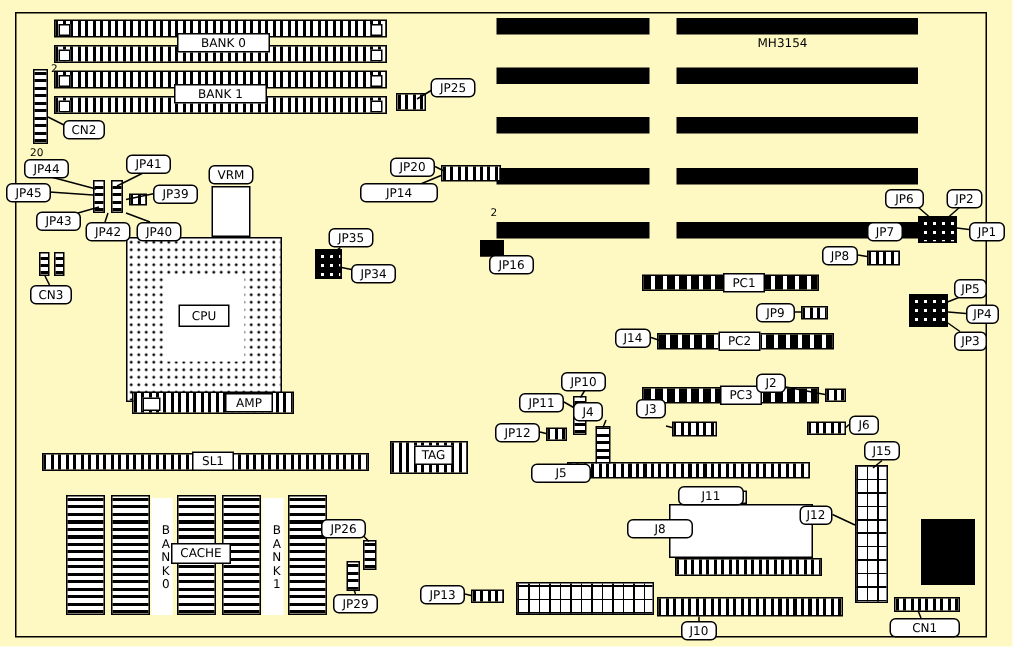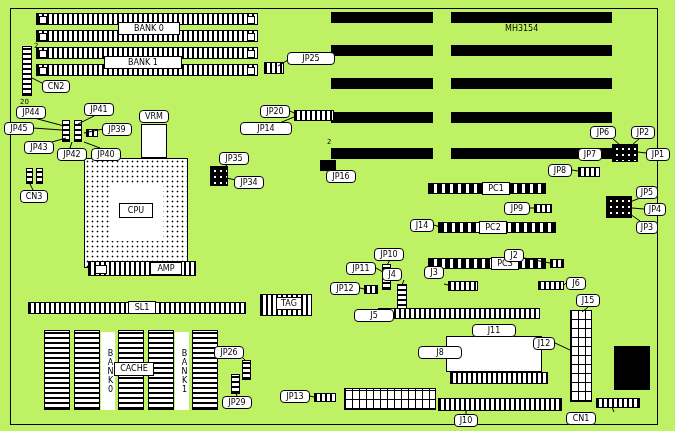--- a/index.html
+++ b/index.html
@@ -1,16 +1,16 @@
 <!DOCTYPE html>
 <html><head>
 <meta charset="utf-8">
 <style>
   html,body{margin:0;padding:0;background:#fff}
-  .stage{position:relative;width:675px;height:431px;background:#bef264;
+  .stage{position:relative;width:675px;height:431px;background:#fef9c3;
          font-family:"DejaVu Sans",sans-serif;color:#000;overflow:hidden}
   .b{position:absolute;box-sizing:border-box}
   .callout{position:absolute;box-sizing:border-box;background:#fff;border:1px solid #000;
            border-radius:4px;font-size:8px;line-height:11px;height:13px;text-align:center;
            white-space:nowrap;z-index:4;overflow:hidden}
   .sq{border-radius:0}
   .txt{position:absolute;font-size:8px;line-height:9px;z-index:4;white-space:nowrap}
   .hstripe{background:repeating-linear-gradient(90deg,#000 0 2px,#fff 2px 5px);border:1px solid #000;z-index:1}
   .wide{background:repeating-linear-gradient(90deg,#000 0 5px,#fff 5px 8px);border:1px solid #000;z-index:1}
   .vstripe{background:repeating-linear-gradient(0deg,#000 0 2px,#fff 2px 5px);border:1px solid #000;z-index:1}
@@ -91,29 +91,29 @@
     </div>
   <div class="b hstripe" style="left:36px;top:47px;width:222px;height:12px">
       <i class="cap" style="left:2px"></i>
       <i class="cap" style="right:2px"></i>
     </div>
   <div class="b hstripe" style="left:36px;top:64px;width:222px;height:12px">
       <i class="cap" style="left:2px"></i>
       <i class="cap" style="right:2px"></i>
     </div>
   <div class="callout sq" style="left:118px;top:22px;width:62px">BANK 0</div>
-  <div class="callout sq" style="left:104px;top:56px;width:78px">BANK 1</div>
+  <div class="callout sq" style="left:116px;top:56px;width:62px">BANK 1</div>
 
   <div class="b vstripe" style="left:22px;top:46px;width:10px;height:50px"></div>
   <div class="txt" style="left:34px;top:42px;font-size:7px">2</div>
   <div class="txt" style="left:20px;top:98px;font-size:7px">20</div>
   <div class="callout" style="left:42px;top:80px;width:28px">CN2</div>
 
   <div class="b hstripe" style="left:264px;top:62px;width:20px;height:12px"></div>
-  <div class="callout" style="left:287px;top:52px;width:48px">JP25</div>
+  <div class="callout" style="left:287px;top:52px;width:30px">JP25</div>
 
   <div class="b blackbar" style="left:331px;top:12px;width:102px;height:11px"></div>
   <div class="b blackbar" style="left:451px;top:12px;width:161px;height:11px"></div>
   <div class="b blackbar" style="left:331px;top:45px;width:102px;height:11px"></div>
   <div class="b blackbar" style="left:451px;top:45px;width:161px;height:11px"></div>
   <div class="b blackbar" style="left:331px;top:78px;width:102px;height:11px"></div>
   <div class="b blackbar" style="left:451px;top:78px;width:161px;height:11px"></div>
   <div class="b blackbar" style="left:331px;top:112px;width:102px;height:11px"></div>
   <div class="b blackbar" style="left:451px;top:112px;width:161px;height:11px"></div>
   <div class="b blackbar" style="left:331px;top:148px;width:102px;height:11px"></div>
@@ -173,42 +173,42 @@
   <div class="callout" style="left:636px;top:221px;width:22px">JP3</div>
 
   <div class="b wide" style="left:428px;top:183px;width:118px;height:11px"></div>
   <div class="callout sq" style="left:482px;top:182px;width:28px">PC1</div>
   <div class="callout" style="left:504px;top:202px;width:26px">JP9</div>
   <div class="b hstripe" style="left:534px;top:204px;width:18px;height:9px"></div>
   <div class="callout" style="left:410px;top:219px;width:24px">J14</div>
   <div class="b wide" style="left:438px;top:222px;width:118px;height:11px"></div>
   <div class="callout sq" style="left:479px;top:221px;width:28px">PC2</div>
   <div class="b wide" style="left:428px;top:258px;width:118px;height:11px"></div>
-  <div class="callout sq" style="left:491px;top:257px;width:28px">PC3</div>
+  <div class="callout sq" style="left:480px;top:257px;width:28px">PC3</div>
   <div class="callout" style="left:504px;top:249px;width:20px">J2</div>
   <div class="b hstripe" style="left:550px;top:259px;width:14px;height:9px"></div>
 
   <div class="callout" style="left:374px;top:248px;width:30px">JP10</div>
   <div class="b vstripe" style="left:382px;top:264px;width:9px;height:26px"></div>
   <div class="callout" style="left:346px;top:262px;width:30px">JP11</div>
   <div class="callout" style="left:330px;top:282px;width:30px">JP12</div>
   <div class="b hstripe" style="left:364px;top:285px;width:14px;height:9px"></div>
   <div class="callout" style="left:382px;top:268px;width:20px">J4</div>
   <div class="b vstripe" style="left:397px;top:284px;width:10px;height:28px"></div>
   <div class="callout" style="left:424px;top:266px;width:20px">J3</div>
   <div class="b hstripe" style="left:448px;top:281px;width:30px;height:10px"></div>
 
   <div class="callout" style="left:566px;top:277px;width:20px">J6</div>
   <div class="b hstripe" style="left:538px;top:281px;width:26px;height:9px"></div>
   <div class="callout" style="left:576px;top:294px;width:24px">J15</div>
   <div class="b grid" style="left:570px;top:310px;width:22px;height:92px"></div>
 
   <div class="callout" style="left:354px;top:309px;width:40px">J5</div>
   <div class="b hstripe" style="left:378px;top:308px;width:162px;height:11px"></div>
-  <div class="callout" style="left:472px;top:324px;width:44px">J11</div>
+  <div class="callout" style="left:452px;top:324px;width:44px">J11</div>
   <div class="b hstripe" style="left:476px;top:327px;width:22px;height:9px"></div>
   <div class="callout" style="left:533px;top:337px;width:22px">J12</div>
   <div class="callout" style="left:418px;top:346px;width:44px">J8</div>
   <div class="b outline" style="left:446px;top:336px;width:96px;height:36px"></div>
   <div class="b hstripe" style="left:450px;top:372px;width:98px;height:12px"></div>
 
   <div class="callout" style="left:280px;top:390px;width:30px">JP13</div>
   <div class="b hstripe" style="left:314px;top:393px;width:22px;height:9px"></div>
   <div class="b grid" style="left:344px;top:388px;width:92px;height:22px"></div>
   <div class="b hstripe" style="left:438px;top:398px;width:124px;height:13px"></div>
@@ -228,15 +228,15 @@
   <div class="b vstripe" style="left:192px;top:330px;width:26px;height:80px"></div>
   <div class="callout sq" style="left:114px;top:362px;width:40px;height:14px">CACHE</div>
 
   <div class="callout" style="left:214px;top:346px;width:30px">JP26</div>
   <div class="b vstripe" style="left:242px;top:360px;width:9px;height:20px"></div>
   <div class="callout" style="left:222px;top:396px;width:30px">JP29</div>
   <div class="b vstripe" style="left:231px;top:374px;width:9px;height:20px"></div>
 
   <div class="b blackbar" style="left:614px;top:346px;width:36px;height:44px"></div>
   <div class="b hstripe" style="left:596px;top:398px;width:44px;height:10px"></div>
-  <div class="callout" style="left:566px;top:412px;width:30px">CN1</div>
+  <div class="callout" style="left:593px;top:412px;width:47px">CN1</div>
 
 </div>
 
 </body></html>

